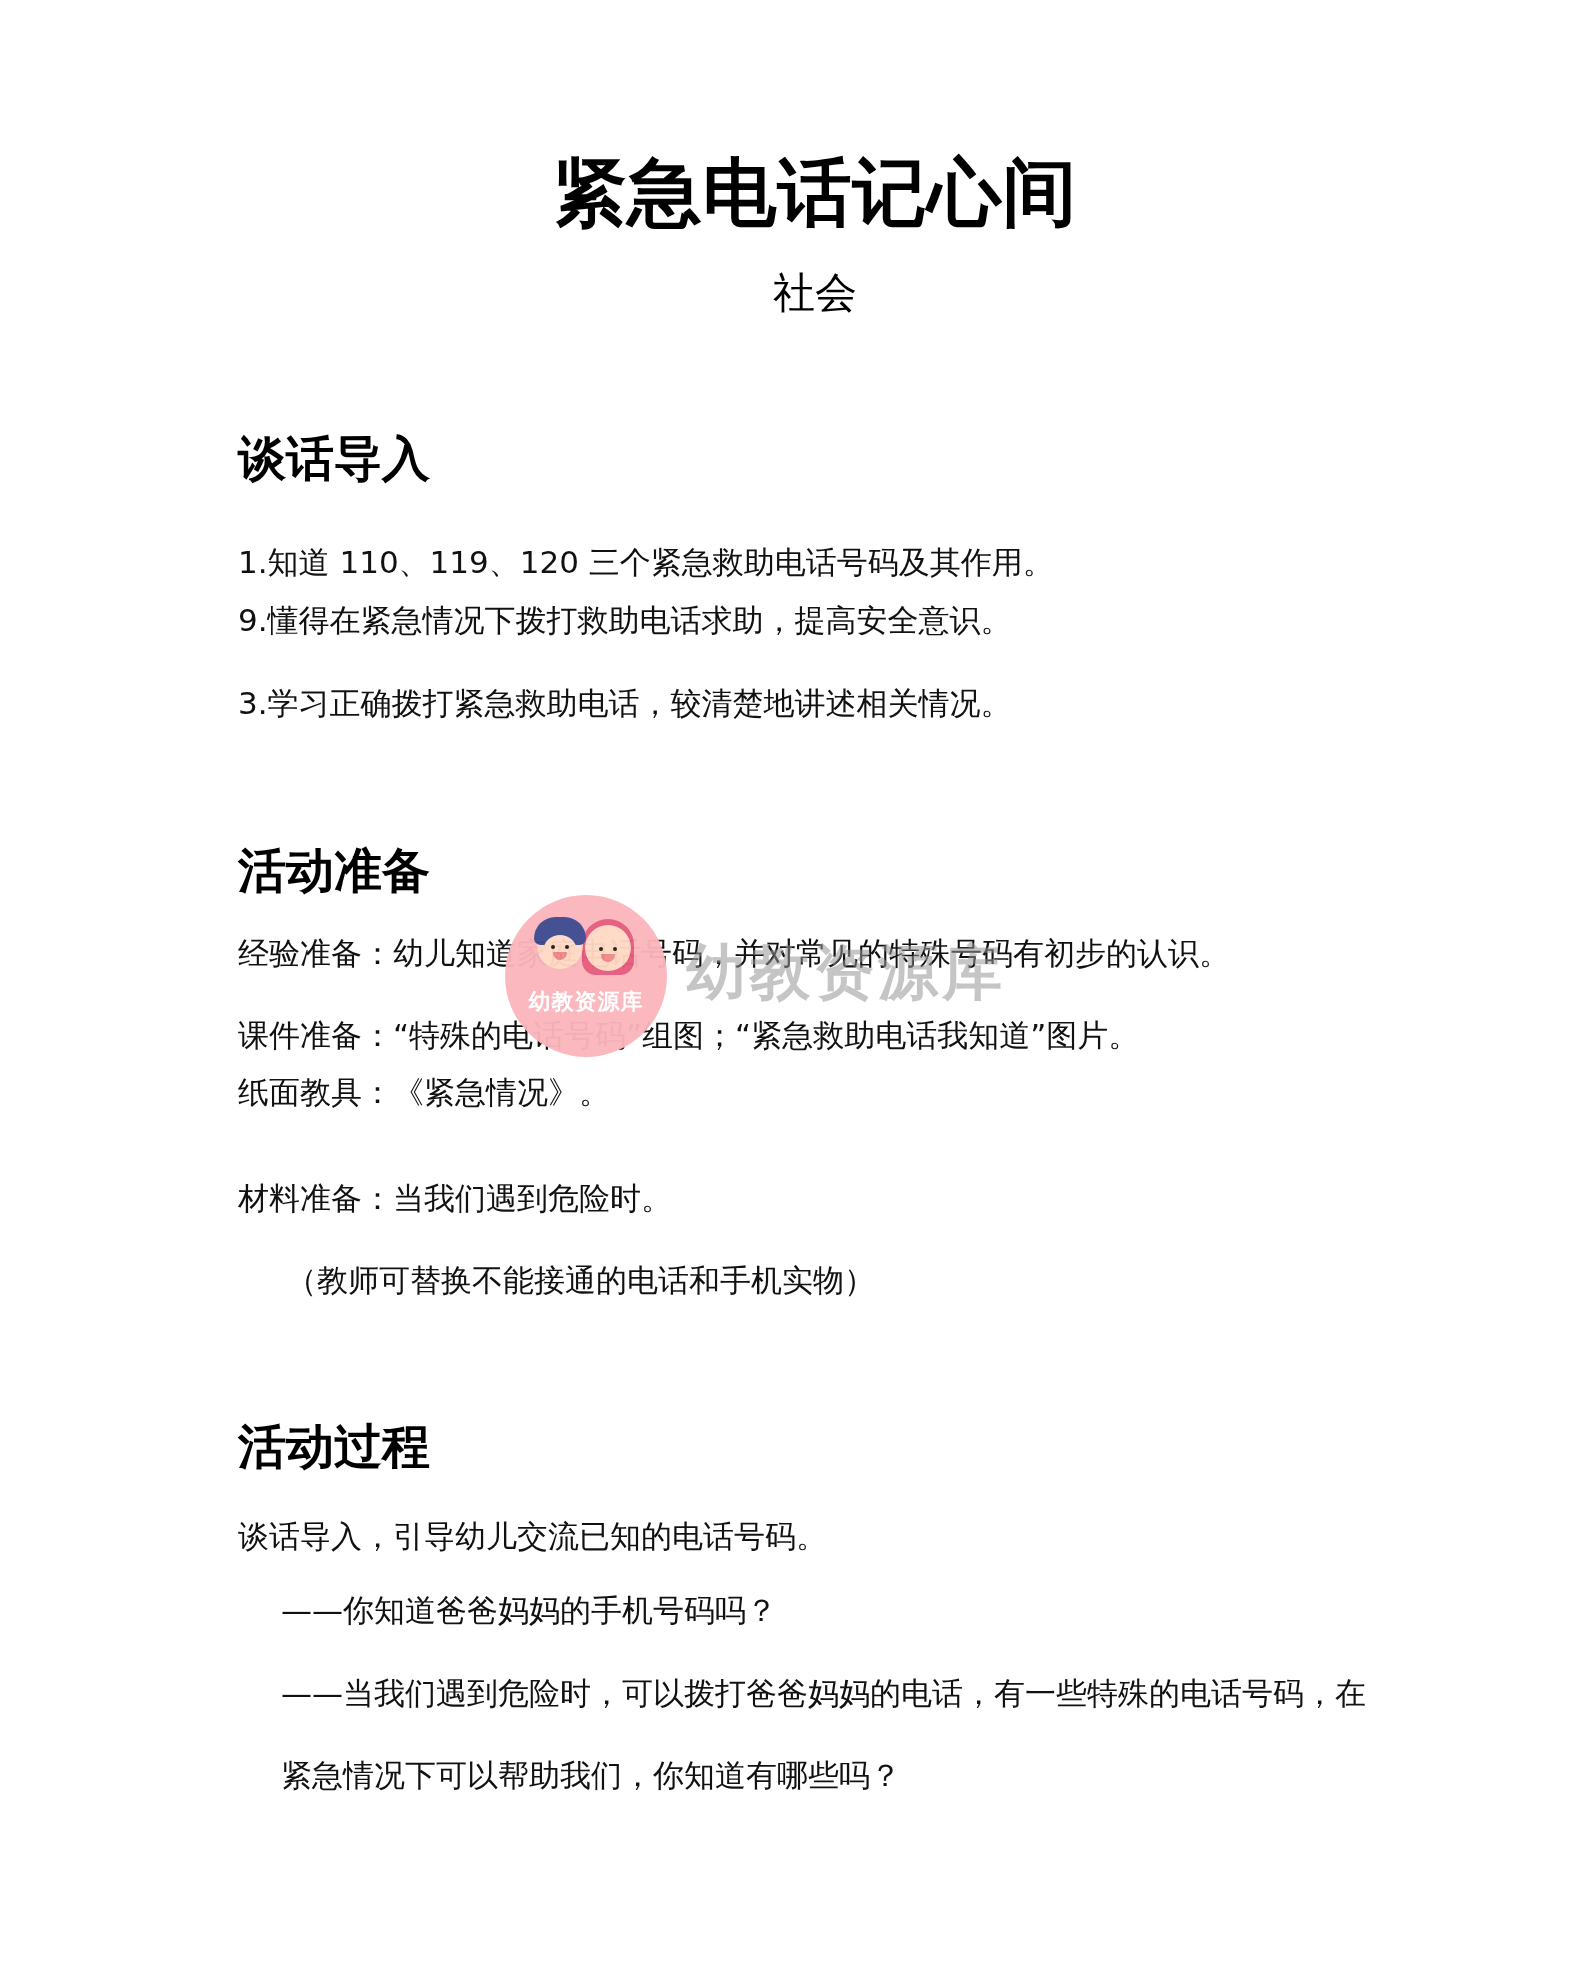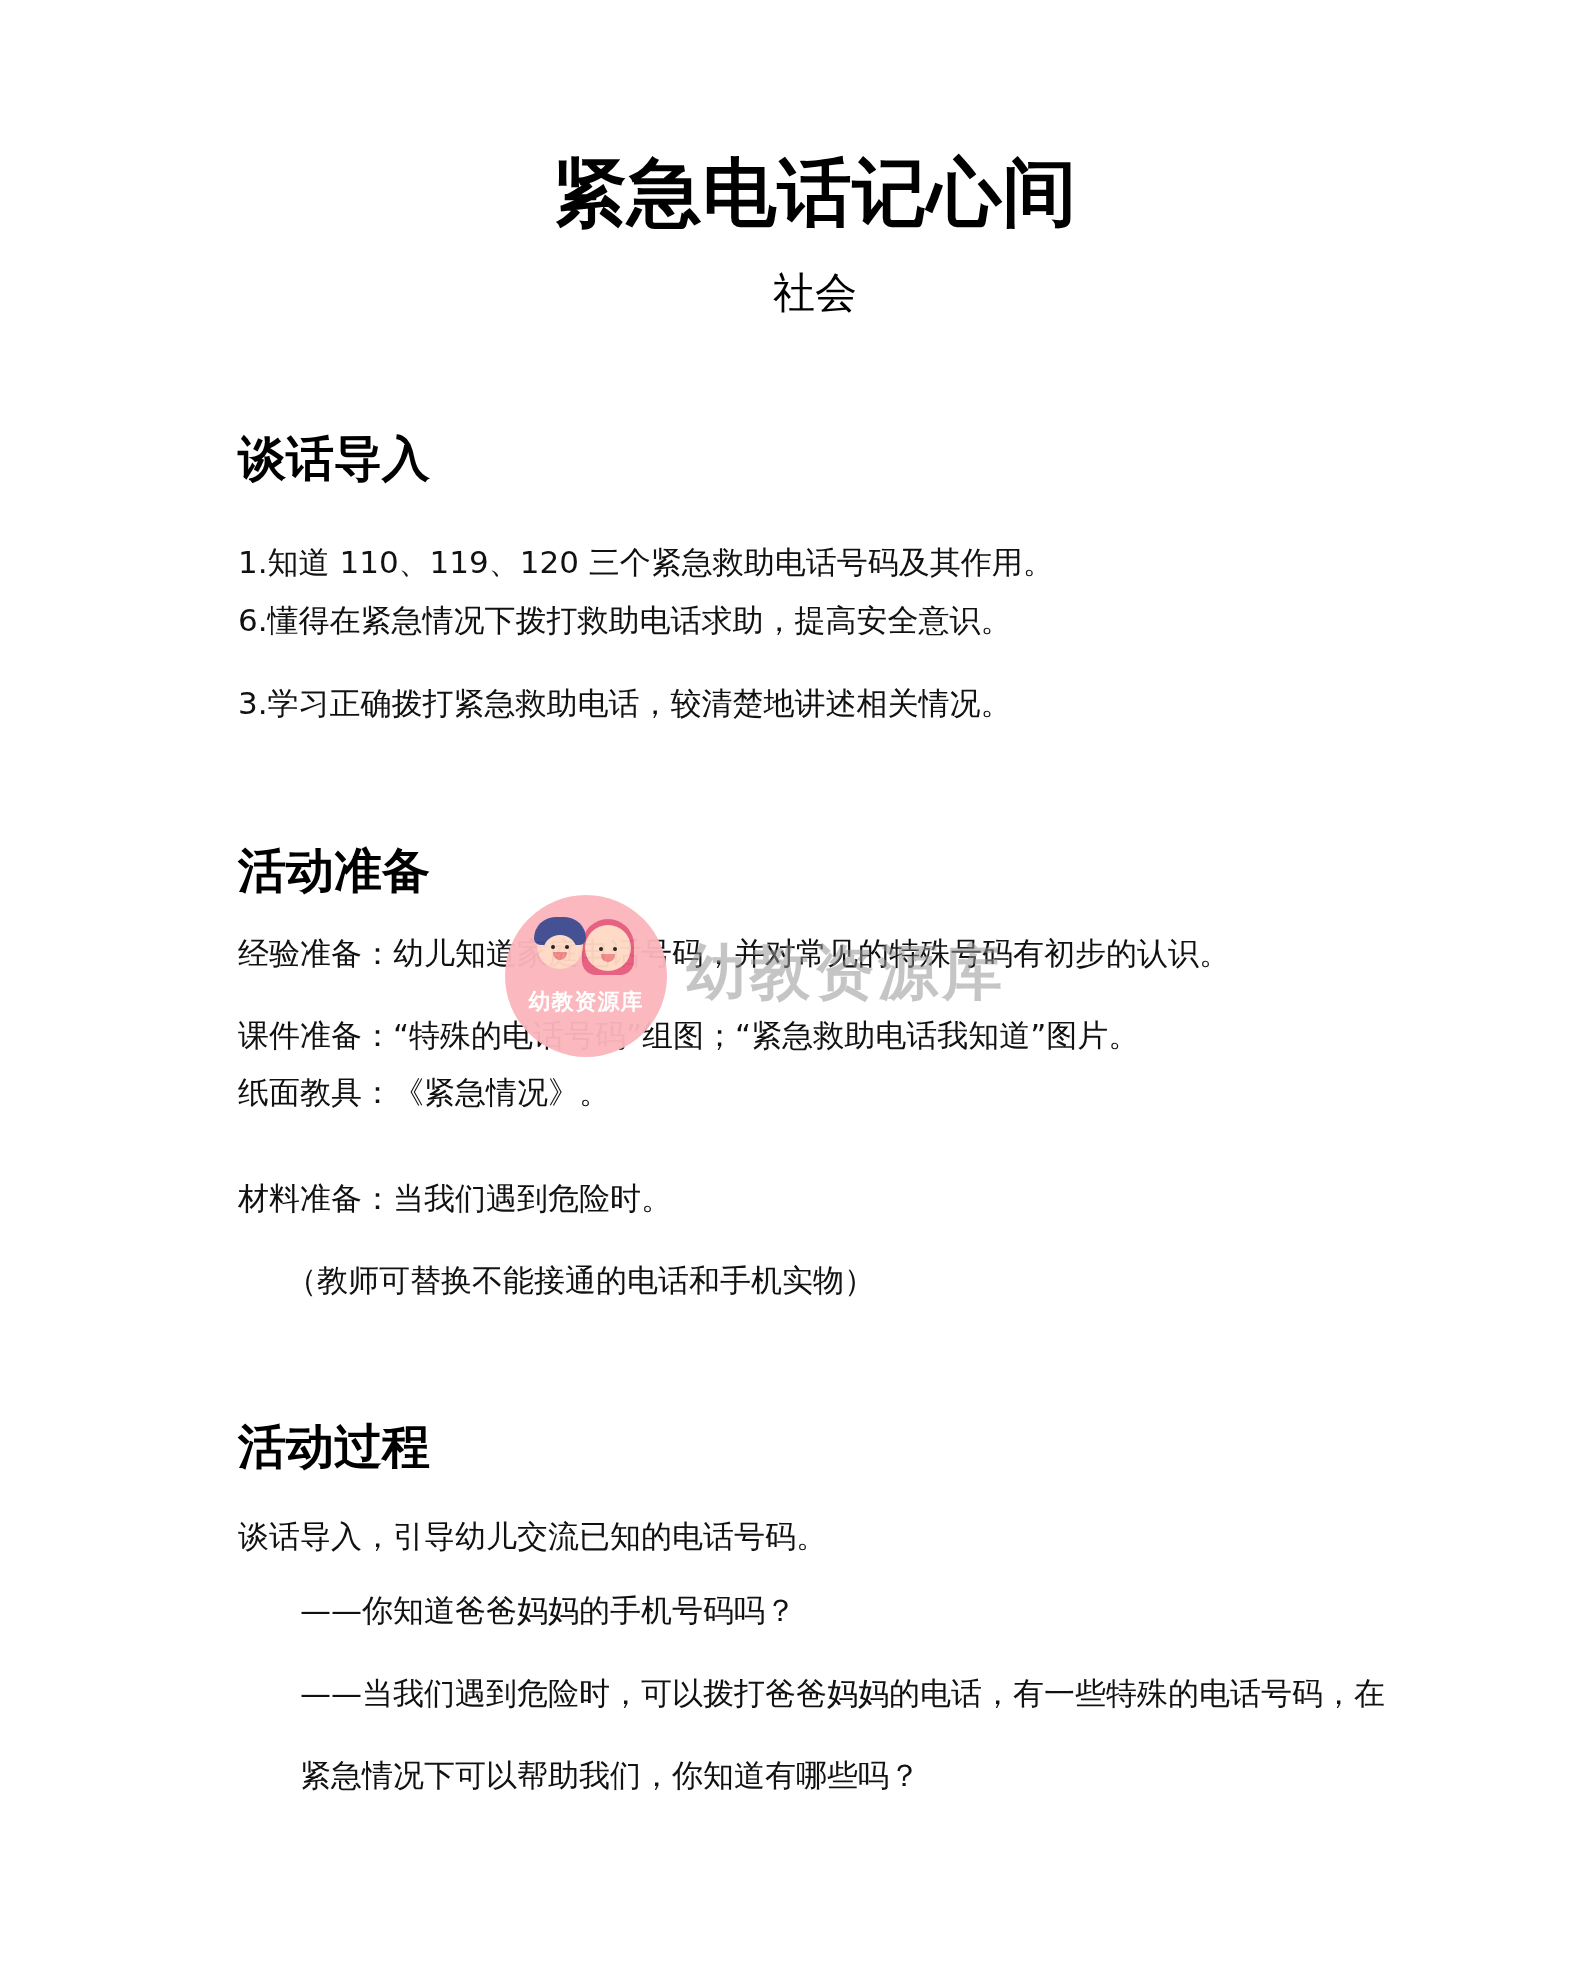--- a/index.html
+++ b/index.html
@@ -44,21 +44,21 @@
     }
     .para {
       position: absolute;
       left: 238px;
       font-size: 31px;
       line-height: 1.3;
       white-space: nowrap;
       color: #111111;
     }
     .indent-1 { left: 286px; }
-    .indent-2 { left: 300px; }
+    .indent-2 { left: 281px; }
 
     
     .watermark-badge {
       position: absolute;
       left: 505px;
       top: 895px;
       width: 162px;
       height: 162px;
       border-radius: 50%;
       background: #fbb6bc;
@@ -134,21 +134,21 @@
     }
   </style>
 </head>
 <body>
 
 <div class="page-title">紧急电话记心间</div>
 <div class="page-subtitle">社会</div>
 
 <div class="section-heading" style="top:430px;">谈话导入</div>
 <div class="para" style="top:518px;margin-top:24px;">1.知道 110、119、120 三个紧急救助电话号码及其作用。</div>
-<div class="para" style="top:600px;">6.懂得在紧急情况下拨打救助电话求助，提高安全意识。</div>
+<div class="para" style="top:600px;">9.懂得在紧急情况下拨打救助电话求助，提高安全意识。</div>
 <div class="para" style="top:683px;">3.学习正确拨打紧急救助电话，较清楚地讲述相关情况。</div>
 
 <div class="section-heading" style="top:842px;">活动准备</div>
 <div class="para" style="top:933px;">经验准备：幼儿知道家庭电话号码，并对常见的特殊号码有初步的认识。</div>
 <div class="para" style="top:1015px;">课件准备：“特殊的电话号码”组图；“紧急救助电话我知道”图片。</div>
 <div class="para" style="top:1072px;">纸面教具：《紧急情况》。</div>
 <div class="para" style="top:1178px;">材料准备：当我们遇到危险时。</div>
 <div class="para indent-1" style="top:1260px;">（教师可替换不能接通的电话和手机实物）</div>
 
 <div class="section-heading" style="top:1418px;text-align:right;">活动过程</div>

